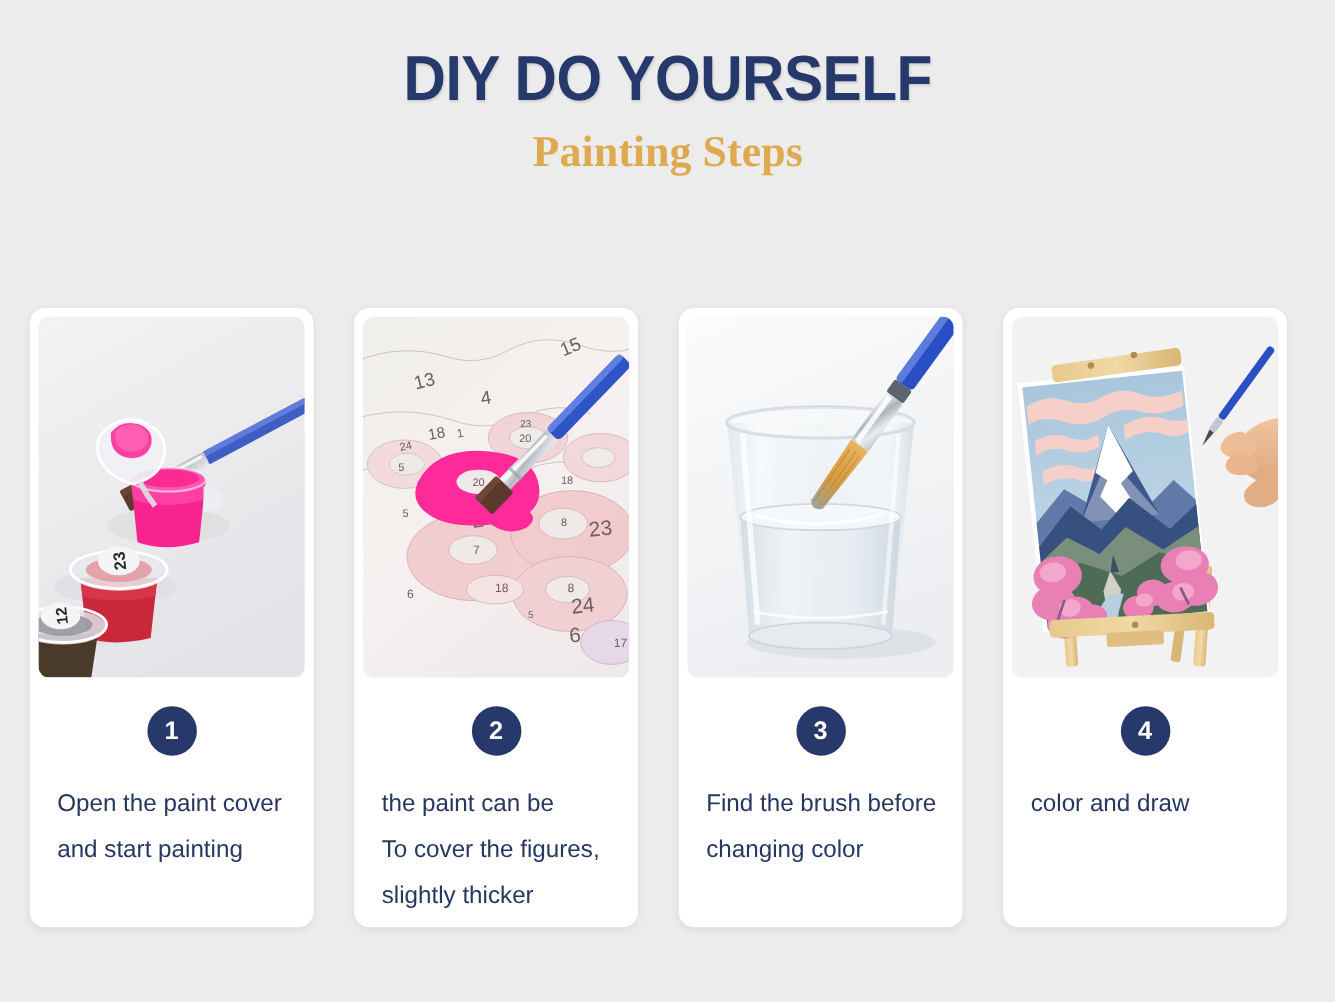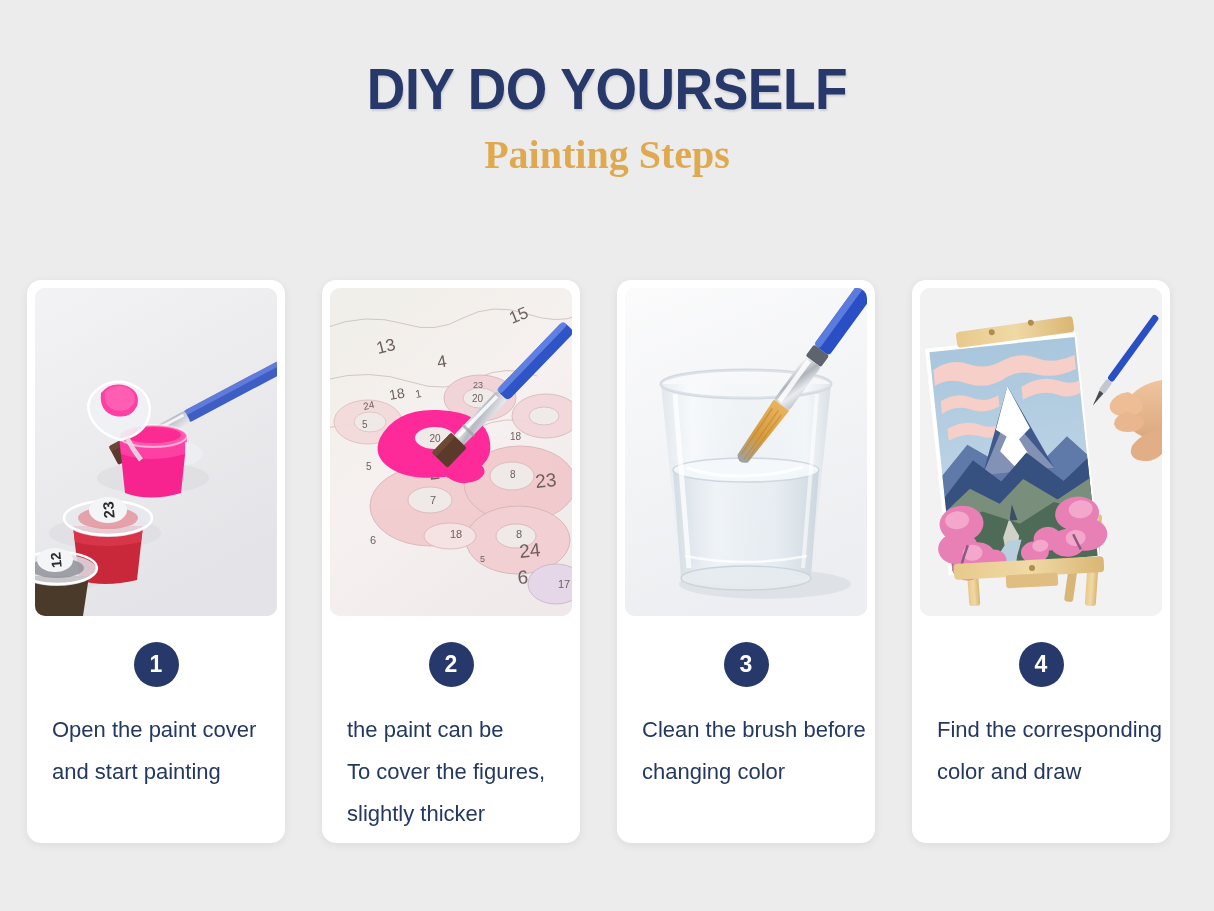--- a/index.html
+++ b/index.html
@@ -15,21 +15,21 @@
   }
   .page {
     position: relative;
     width: 1214px;
     height: 911px;
   }
 
   
   .heading {
     position: absolute;
-    top: 17px;
+    top: 0;
     left: 0;
     width: 1214px;
     text-align: center;
   }
   .title {
     margin: 0;
     padding-top: 42px;
     font-family: "Liberation Sans", sans-serif;
     font-size: 58px;
     font-weight: bold;
@@ -351,21 +351,21 @@
             <rect x="153" y="60" width="5" height="50" fill="#ffffff" opacity="0.85"></rect>
             <path d="M150 112 L169 112 L166 178 Q159 186 153 178 Z" fill="url(#bristle3)"></path>
             <path d="M154 120 L156 176" stroke="#c08a32" stroke-width="1.2" opacity="0.8"></path>
             <path d="M160 118 L161 178" stroke="#c08a32" stroke-width="1.2" opacity="0.7"></path>
             <path d="M165 120 L164 176" stroke="#c08a32" stroke-width="1.2" opacity="0.6"></path>
           </g>
         </svg>
       </div>
       <div class="badge">3</div>
       <p class="caption">
-        <span class="line">Clean the brush before</span>
+        <span class="line">Find the brush before</span>
         <span class="line">changing color</span>
       </p>
     </div>
 
     <div class="card">
       <div class="photo">
         <svg viewBox="0 0 242 328" xmlns="http://www.w3.org/2000/svg">
           <defs>
             <linearGradient id="sky4" x1="0" y1="0" x2="0" y2="1">
               <stop offset="0" stop-color="#a9c6dd"></stop>
@@ -456,19 +456,18 @@
             <g transform="rotate(36 196 112)">
               <rect x="176" y="20" width="7" height="80" rx="3" fill="#2a4fc4"></rect>
               <rect x="176" y="100" width="7" height="14" rx="2" fill="#c3c8d0"></rect>
               <path d="M177 114 L182 114 L180.5 130 Z" fill="#4a4a52"></path>
             </g>
           </g>
         </svg>
       </div>
       <div class="badge">4</div>
       <p class="caption">
-        <span class="line">Find the corresponding</span>
         <span class="line">color and draw</span>
       </p>
     </div>
 
   </div>
 </div>
 
 </body></html>

